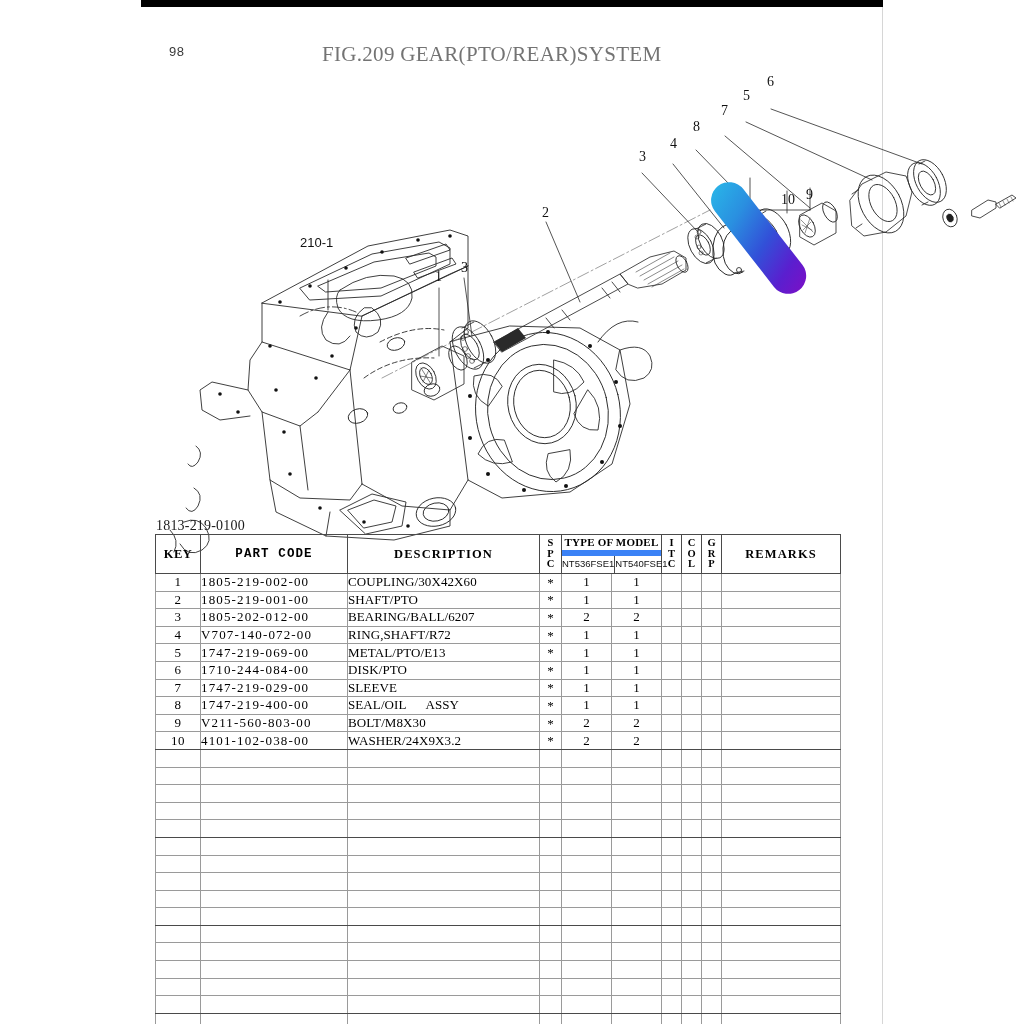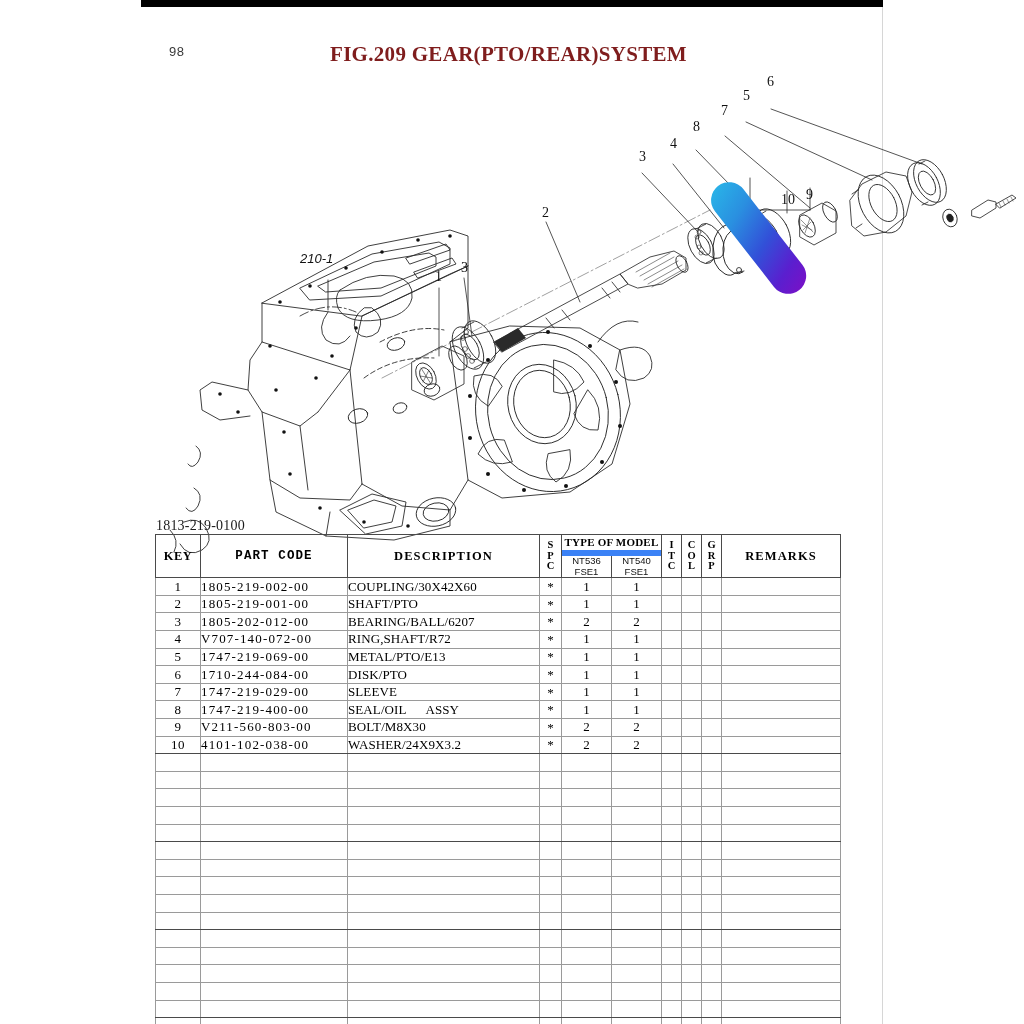--- a/index.html
+++ b/index.html
@@ -20,22 +20,22 @@
   .left-rule{position:absolute;left:141px;top:7px;width:1px;height:1017px;background:#ffffff;}
 
   
   .page-num{
     position:absolute;left:155px;top:44px;
     font-size:13px;color:#3a3a3a;letter-spacing:.5px;
     font-family:"Liberation Sans", sans-serif;
     margin-left:14px;
   }
   .fig-title{
-    position:absolute;left:330px;top:42px;
-    font-size:21px;font-weight:bold;color:#7f1d1d;
+    position:absolute;left:322px;top:42px;
+    font-size:21px;font-weight:normal;color:#737373;
     letter-spacing:.3px;white-space:nowrap;
   }
 
   
   .drawing{position:absolute;left:150px;top:60px;width:700px;height:470px;}
   .drawing svg{display:block;width:100%;height:100%;overflow:visible;}
 
   .dwg-no{
     position:absolute;left:156px;top:518px;
     font-size:14px;color:#1a1a1a;letter-spacing:.2px;
@@ -98,21 +98,21 @@
   .vstack span{display:block;}
 
   .tom-wrap{display:flex;flex-direction:column;height:100%;}
   .tom-title{
     flex:0 0 15px;display:flex;align-items:center;justify-content:center;
     font-size:11px;font-weight:bold;letter-spacing:.2px;
     border-bottom:6px solid #3b82f6;
   }
   .tom-cols{flex:1;display:flex;}
   .tom-col{
-    flex:1;display:flex;flex-direction:column;align-items:center;justify-content:center;
+    flex:1;display:flex;flex-direction:row;align-items:center;justify-content:center;
     font-family:"Liberation Sans", sans-serif;
     font-size:9.5px;font-weight:normal;line-height:1.12;color:#111;
   }
   .tom-col+.tom-col{border-left:1px solid #4a4a4a;}
 
   .parts-table tbody td{height:16.6px;font-size:13px;}
   .c-key{text-align:center;font-weight:bold;font-size:13px;letter-spacing:.5px;}
   .c-code{
     text-align:left;padding-left:6px;
     font-weight:bold;font-size:12.5px;letter-spacing:1.15px;
@@ -390,21 +390,21 @@
           <path d="M637 153 L637 131"></path>
           <path d="M660 150 L660 128"></path>
           <path d="M600 118 L600 150 L660 150"></path>
         </g>
       </g>
     </svg>
   </div>
 
   <div class="hl-capsule"></div>
 
-  <div class="callout" style="left:300px;top:252px;font-style:italic;">210-1</div>
+  <div class="callout" style="left:300px;top:236px;">210-1</div>
 
   <div class="callout serif" style="left:435px;top:270px;">1</div>
   <div class="callout serif" style="left:542px;top:206px;">2</div>
   <div class="callout serif" style="left:461px;top:261px;">3</div>
   <div class="callout serif" style="left:639px;top:150px;">3</div>
   <div class="callout serif" style="left:670px;top:137px;">4</div>
   <div class="callout serif" style="left:743px;top:89px;">5</div>
   <div class="callout serif" style="left:767px;top:75px;">6</div>
   <div class="callout serif" style="left:721px;top:104px;">7</div>
   <div class="callout serif" style="left:693px;top:120px;">8</div>

